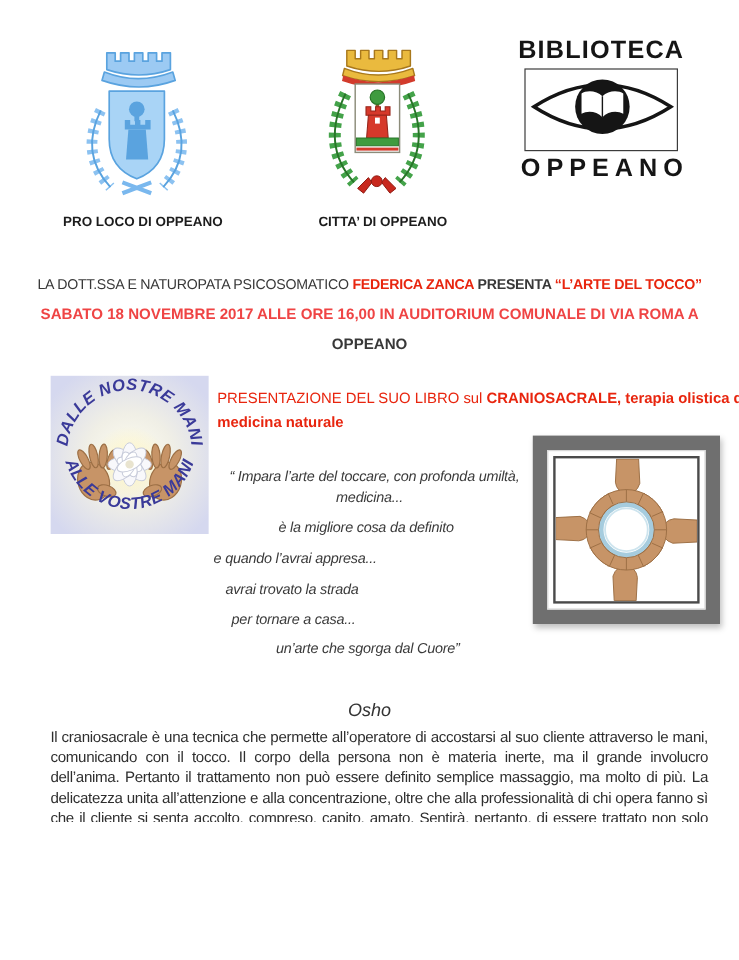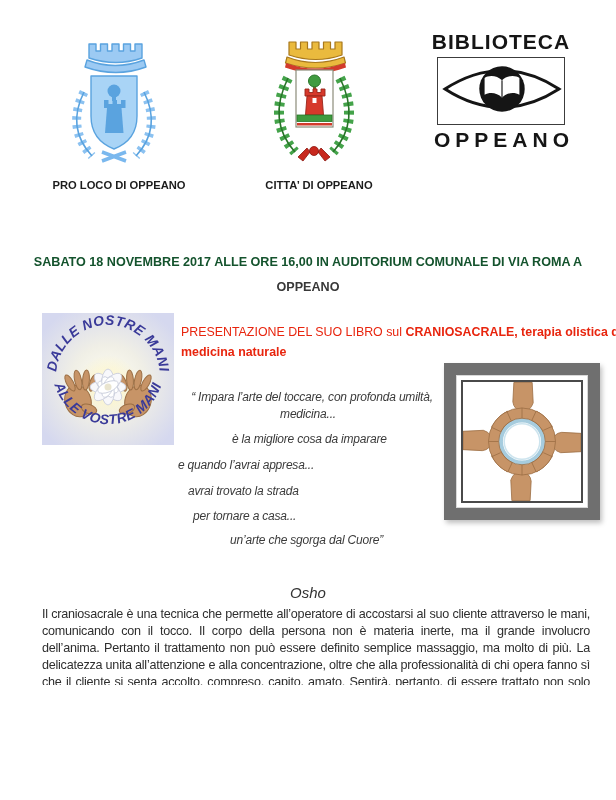--- a/index.html
+++ b/index.html
@@ -19,21 +19,21 @@
   .logo-biblioteca{left:430px;top:30px;width:142px;color:#151515;}
   .bib-title{font-size:21px;font-weight:bold;letter-spacing:1px;text-align:center;line-height:24px;}
   .bib-sub{font-size:21px;font-weight:bold;letter-spacing:5px;text-align:center;line-height:26px;margin-top:2px;padding-left:4px;}
   .eye-box{margin:3px 7px 0 7px;border:1.5px solid #3c3c3c;padding:2px 1px;}
   .crest-label{top:179px;font-size:11.2px;font-weight:bold;color:#1c1c1c;text-align:center;}
   .lbl-proloco{left:38px;width:162px;}
   .lbl-citta{left:243px;width:152px;}
 
   
   .ann1{top:230px;font-size:11.8px;letter-spacing:-0.2px;color:#383838;}
-  .ann2{top:255px;font-size:12.6px;color:#14532d;}
+  .ann2{top:255px;font-size:12.6px;color:#ef4444;}
   .ann3{top:280px;font-size:12.6px;color:#383838;}
 
   
   .left-badge{left:42px;top:313px;}
   .pres{left:181px;top:322px;font-size:12.4px;line-height:20px;white-space:nowrap;}
   .quote{font-style:italic;font-size:12px;letter-spacing:-0.2px;color:#3a3a3a;white-space:nowrap;}
   .qc{transform:translateX(-50%);}
   .frame{
     left:444px;top:363px;width:156px;height:157px;background:#6f6f6f;
     padding:12px;box-sizing:border-box;box-shadow:2px 3px 5px rgba(0,0,0,0.25);
@@ -116,20 +116,23 @@
         <path d="M64,21 C59,15.5 50,15.5 46,18.5 L46,36 C51,33 59,33.5 64,39 C69,33.5 77,33 82,36 L82,18.5 C78,15.5 69,15.5 64,21 Z" fill="#ffffff"></path>
         <line x1="64" y1="21" x2="64" y2="39" stroke="#151515" stroke-width="1.2"></line>
       </svg>
     </div>
     <div class="bib-sub">OPPEANO</div>
   </div>
 
   <div class="abs crest-label lbl-proloco">PRO LOCO DI OPPEANO</div>
   <div class="abs crest-label lbl-citta">CITTA’ DI OPPEANO</div>
 
+  <div class="abs center ann1 nowrap">
+    <span>LA DOTT.SSA E NATUROPATA PSICOSOMATICO </span><span class="bold red">FEDERICA ZANCA</span><span class="bold"> PRESENTA </span><span class="bold red">“L’ARTE DEL TOCCO”</span>
+  </div>
   <div class="abs center ann2 bold">SABATO 18 NOVEMBRE 2017 ALLE ORE 16,00 IN AUDITORIUM COMUNALE DI VIA ROMA A</div>
   <div class="abs center ann3 bold">OPPEANO</div>
 
   <div class="abs left-badge">
     <svg width="132" height="132" viewBox="0 0 132 132">
       <defs>
         <radialGradient id="bgL" cx="50%" cy="52%" r="62%">
           <stop offset="0%" stop-color="#fffef2"></stop>
           <stop offset="45%" stop-color="#f0efe6"></stop>
           <stop offset="100%" stop-color="#d5d8ef"></stop>
@@ -175,21 +178,21 @@
     </svg>
   </div>
 
   <div class="abs pres red">
     <div><span>PRESENTAZIONE DEL SUO LIBRO sul </span><span class="bold">CRANIOSACRALE, terapia olistica di</span></div>
     <div class="bold">medicina naturale</div>
   </div>
 
   <div class="abs quote qc" style="left:312px;top:390px;">“ Impara l’arte del toccare, con profonda umiltà,</div>
   <div class="abs quote qc" style="left:308px;top:407px;">medicina...</div>
-  <div class="abs quote" style="left:232px;top:432px;">è la migliore cosa da imparare</div>
+  <div class="abs quote" style="left:232px;top:432px;">è la migliore cosa da definito</div>
   <div class="abs quote" style="left:178px;top:458px;">e quando l’avrai appresa...</div>
   <div class="abs quote" style="left:188px;top:484px;">avrai trovato la strada</div>
   <div class="abs quote" style="left:193px;top:509px;">per tornare a casa...</div>
   <div class="abs quote" style="left:230px;top:533px;">un’arte che sgorga dal Cuore”</div>
 
   <div class="abs frame">
     <div class="mat">
       <div class="art">
         <svg viewBox="0 0 116 116">
           <defs>

